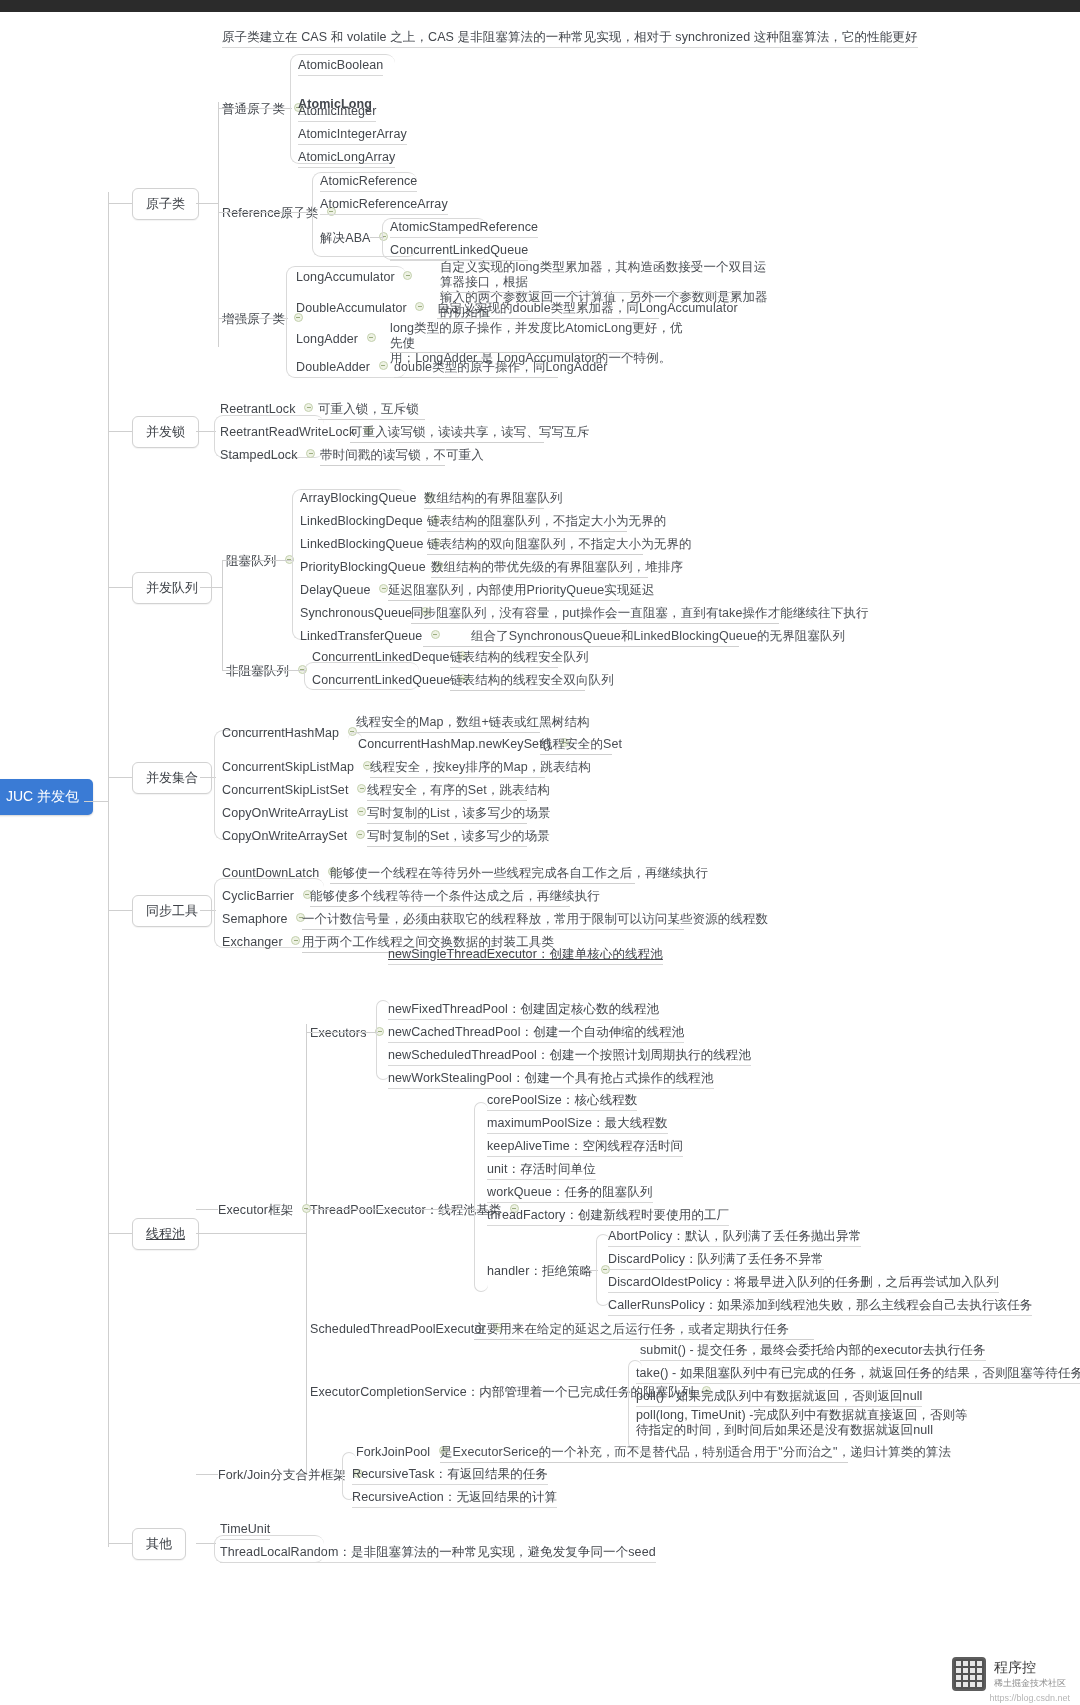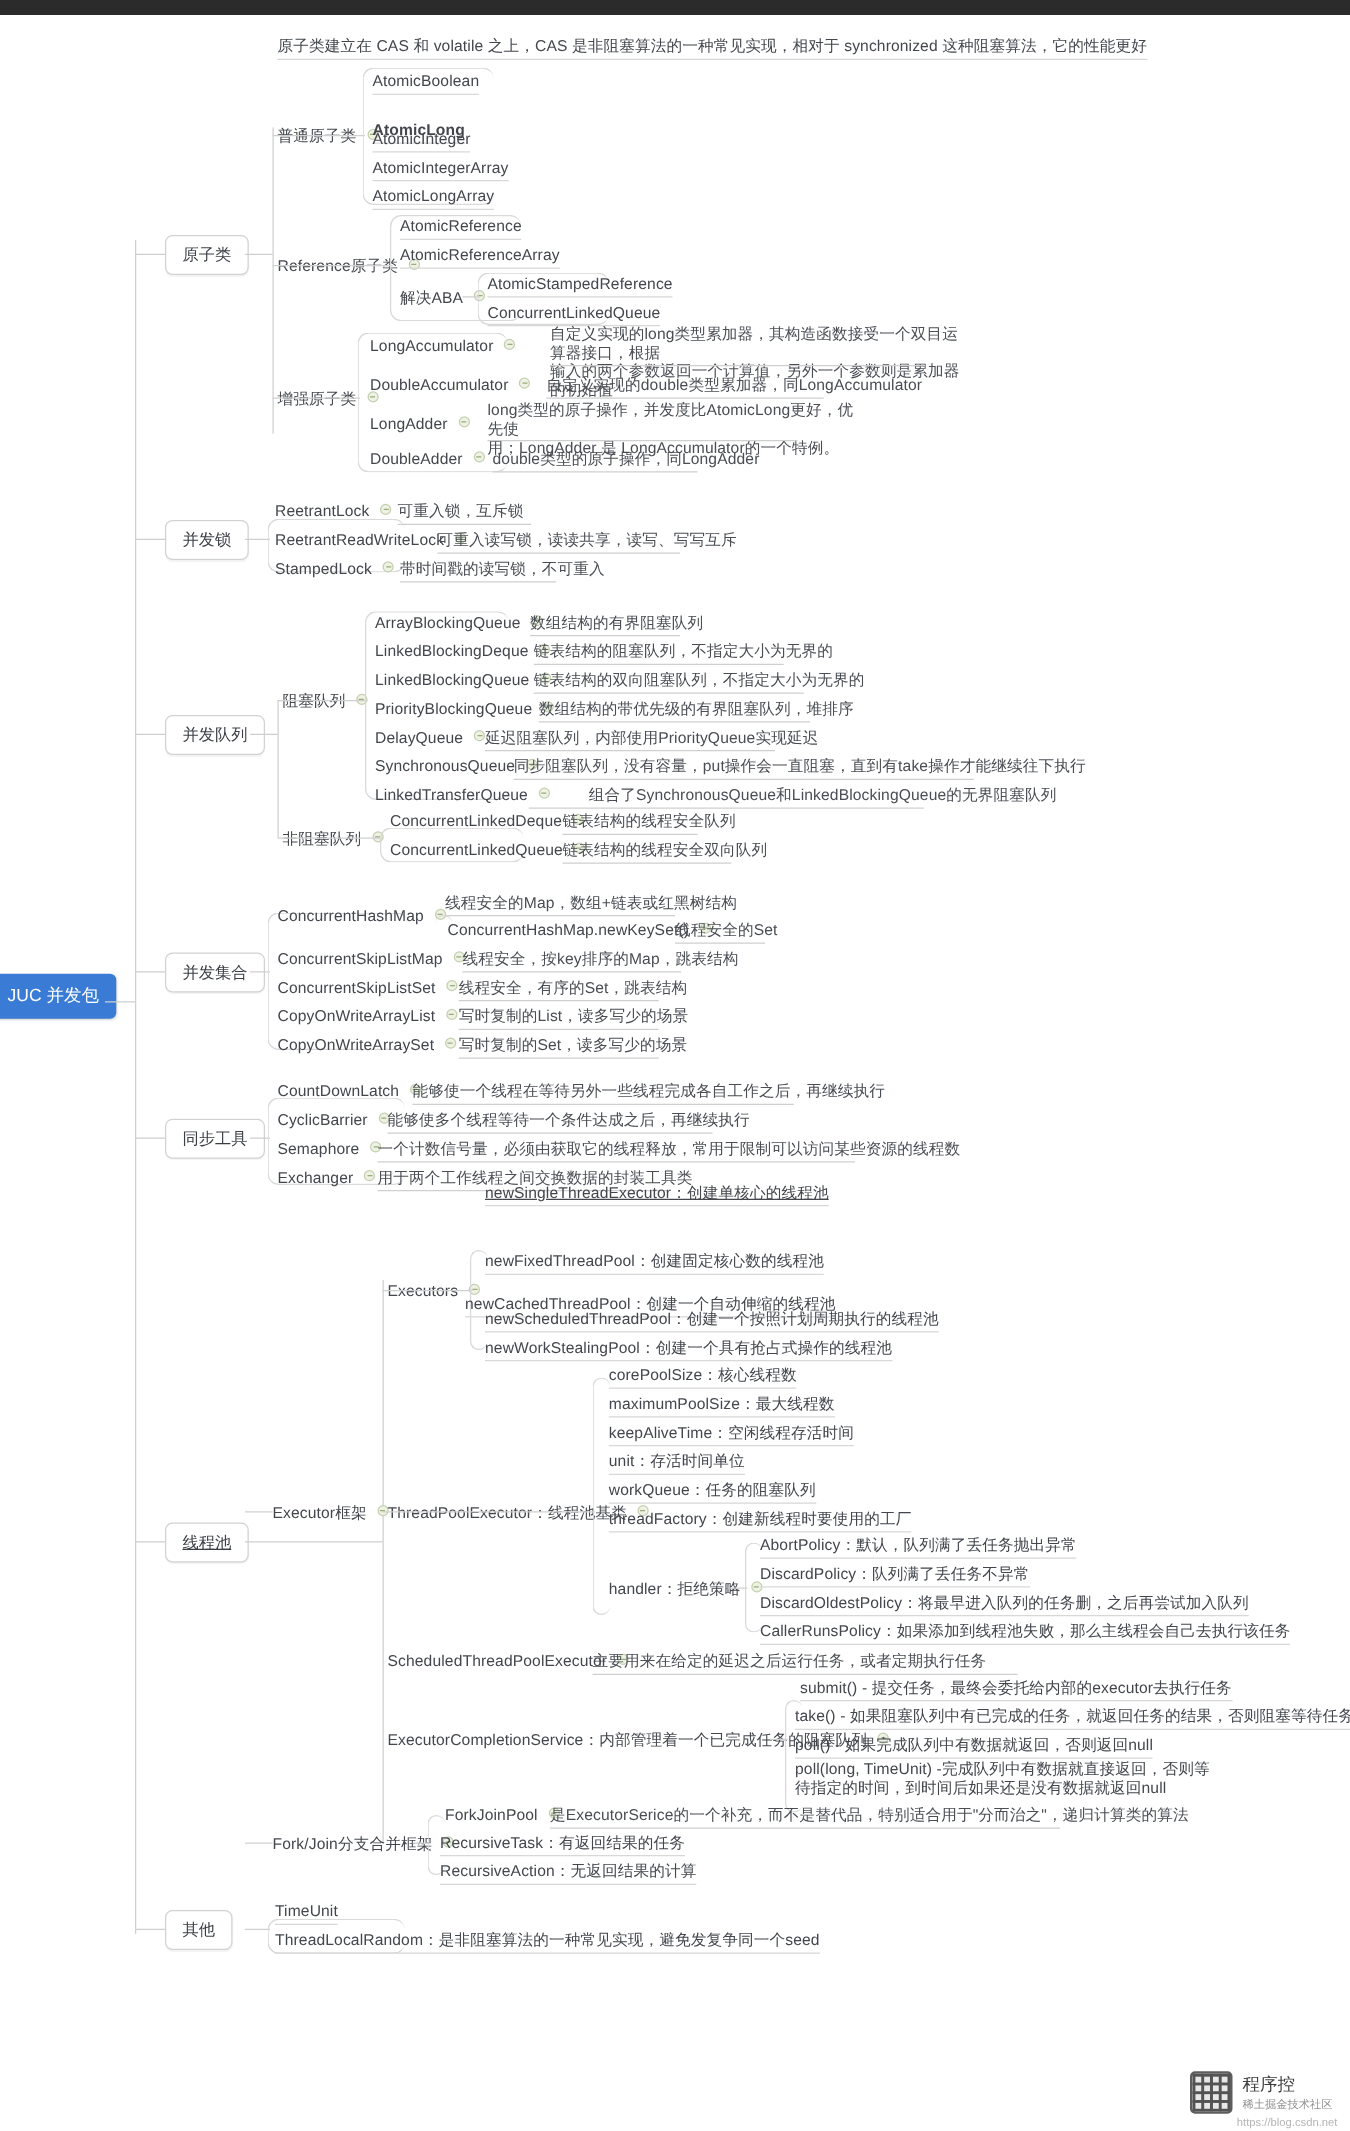--- a/index.html
+++ b/index.html
@@ -442,21 +442,21 @@
 
   <div class="node" style="left:310px; top:1012px;">
     <span class="txt">Executors</span>
     <span class="collapse"></span>
   </div>
   <div class="ln lnh" style="left:306px; top:1020px; width:72px;"></div>
   <div class="gbox" style="left:376px; top:988px; width:14px; height:80px; border-right:none;"></div>
 
   <div class="node uline" style="left:388px; top:934px;text-decoration:underline;">newSingleThreadExecutor：创建单核心的线程池</div>
   <div class="node uline" style="left:388px; top:989px;">newFixedThreadPool：创建固定核心数的线程池</div>
-  <div class="node uline" style="left:372px; top:1012px;margin-top:11px;">newCachedThreadPool：创建一个自动伸缩的线程池</div>
+  <div class="node uline" style="left:388px; top:1012px;">newCachedThreadPool：创建一个自动伸缩的线程池</div>
   <div class="node uline" style="left:388px; top:1035px;">newScheduledThreadPool：创建一个按照计划周期执行的线程池</div>
   <div class="node uline" style="left:388px; top:1058px;">newWorkStealingPool：创建一个具有抢占式操作的线程池</div>
 
   <div class="node" style="left:218px; top:1189px;">
     <span class="txt">Executor框架</span>
     <span class="collapse"></span>
   </div>
   <div class="ln lnh" style="left:196px; top:1197px; width:22px;"></div>
 
   <div class="node" style="left:310px; top:1189px;">

